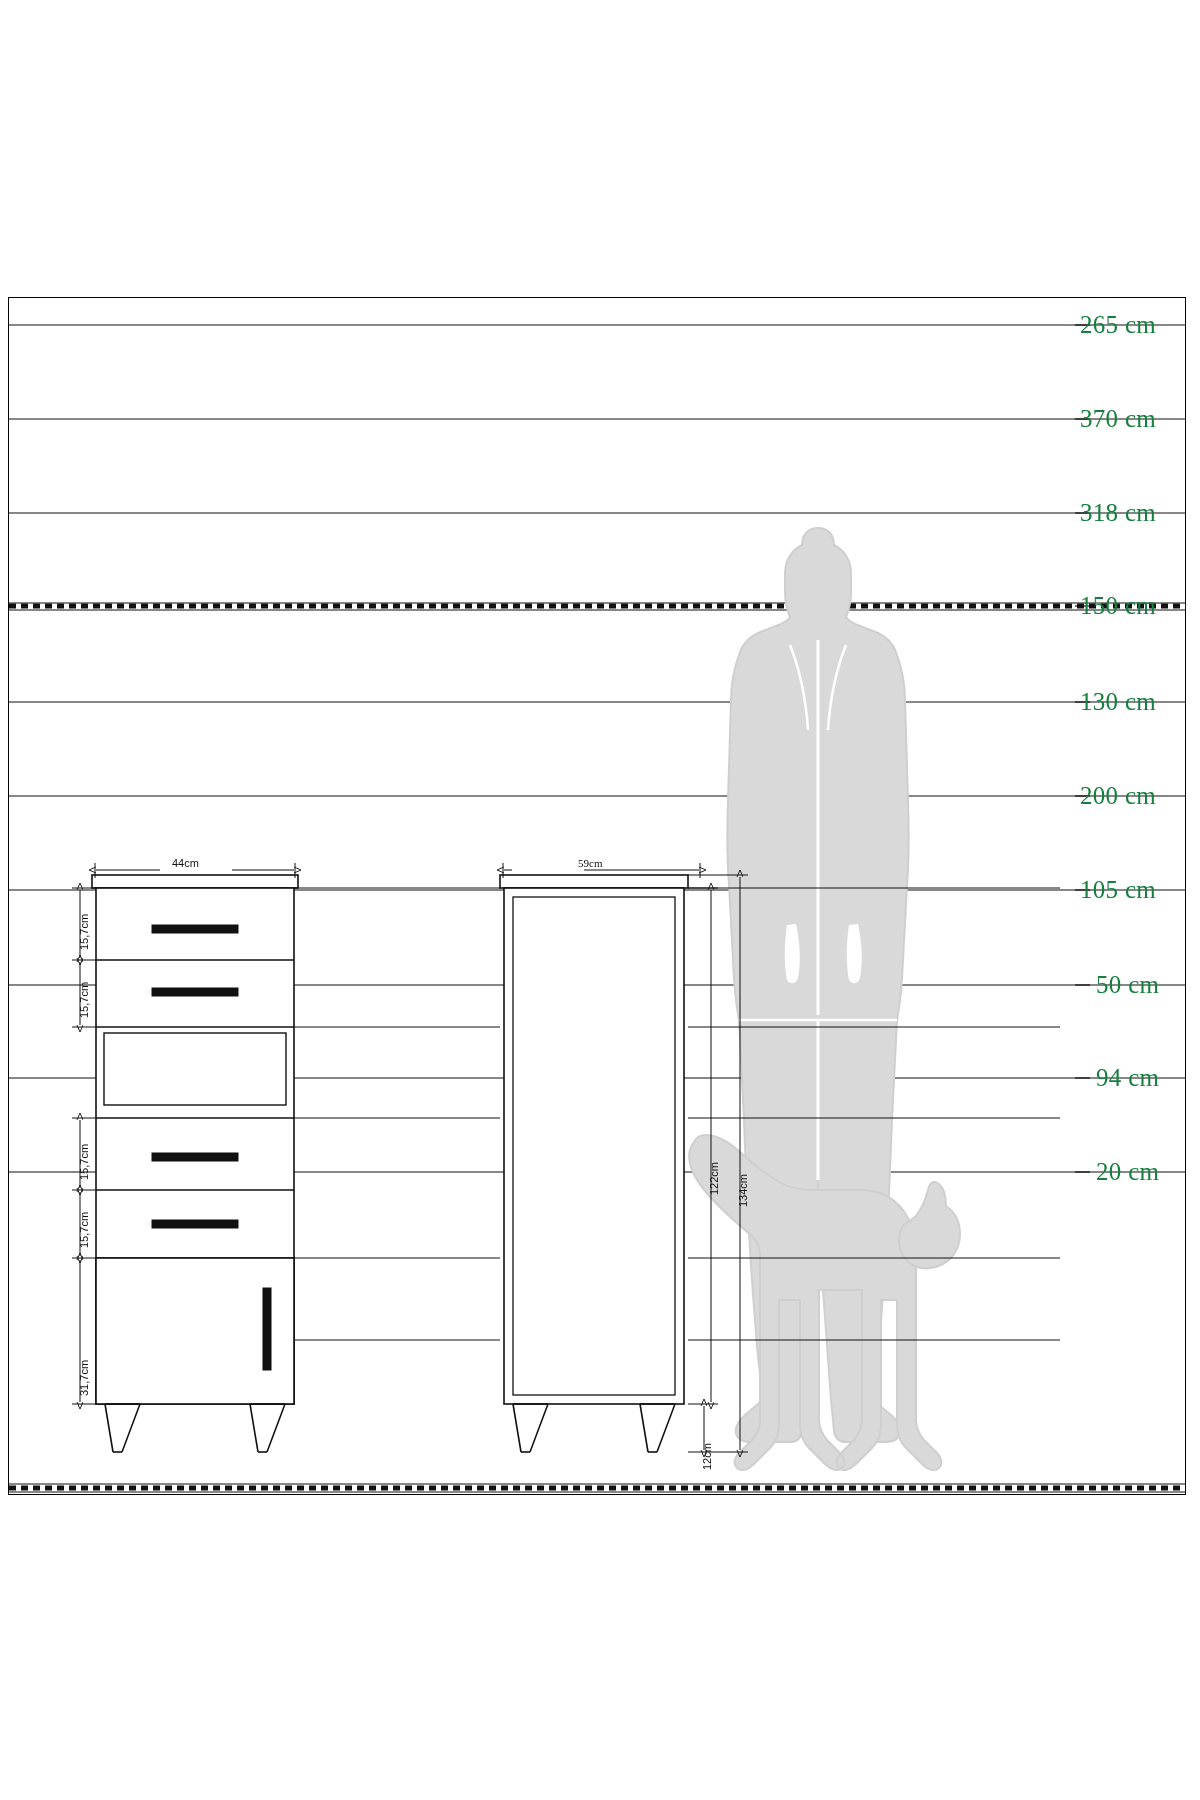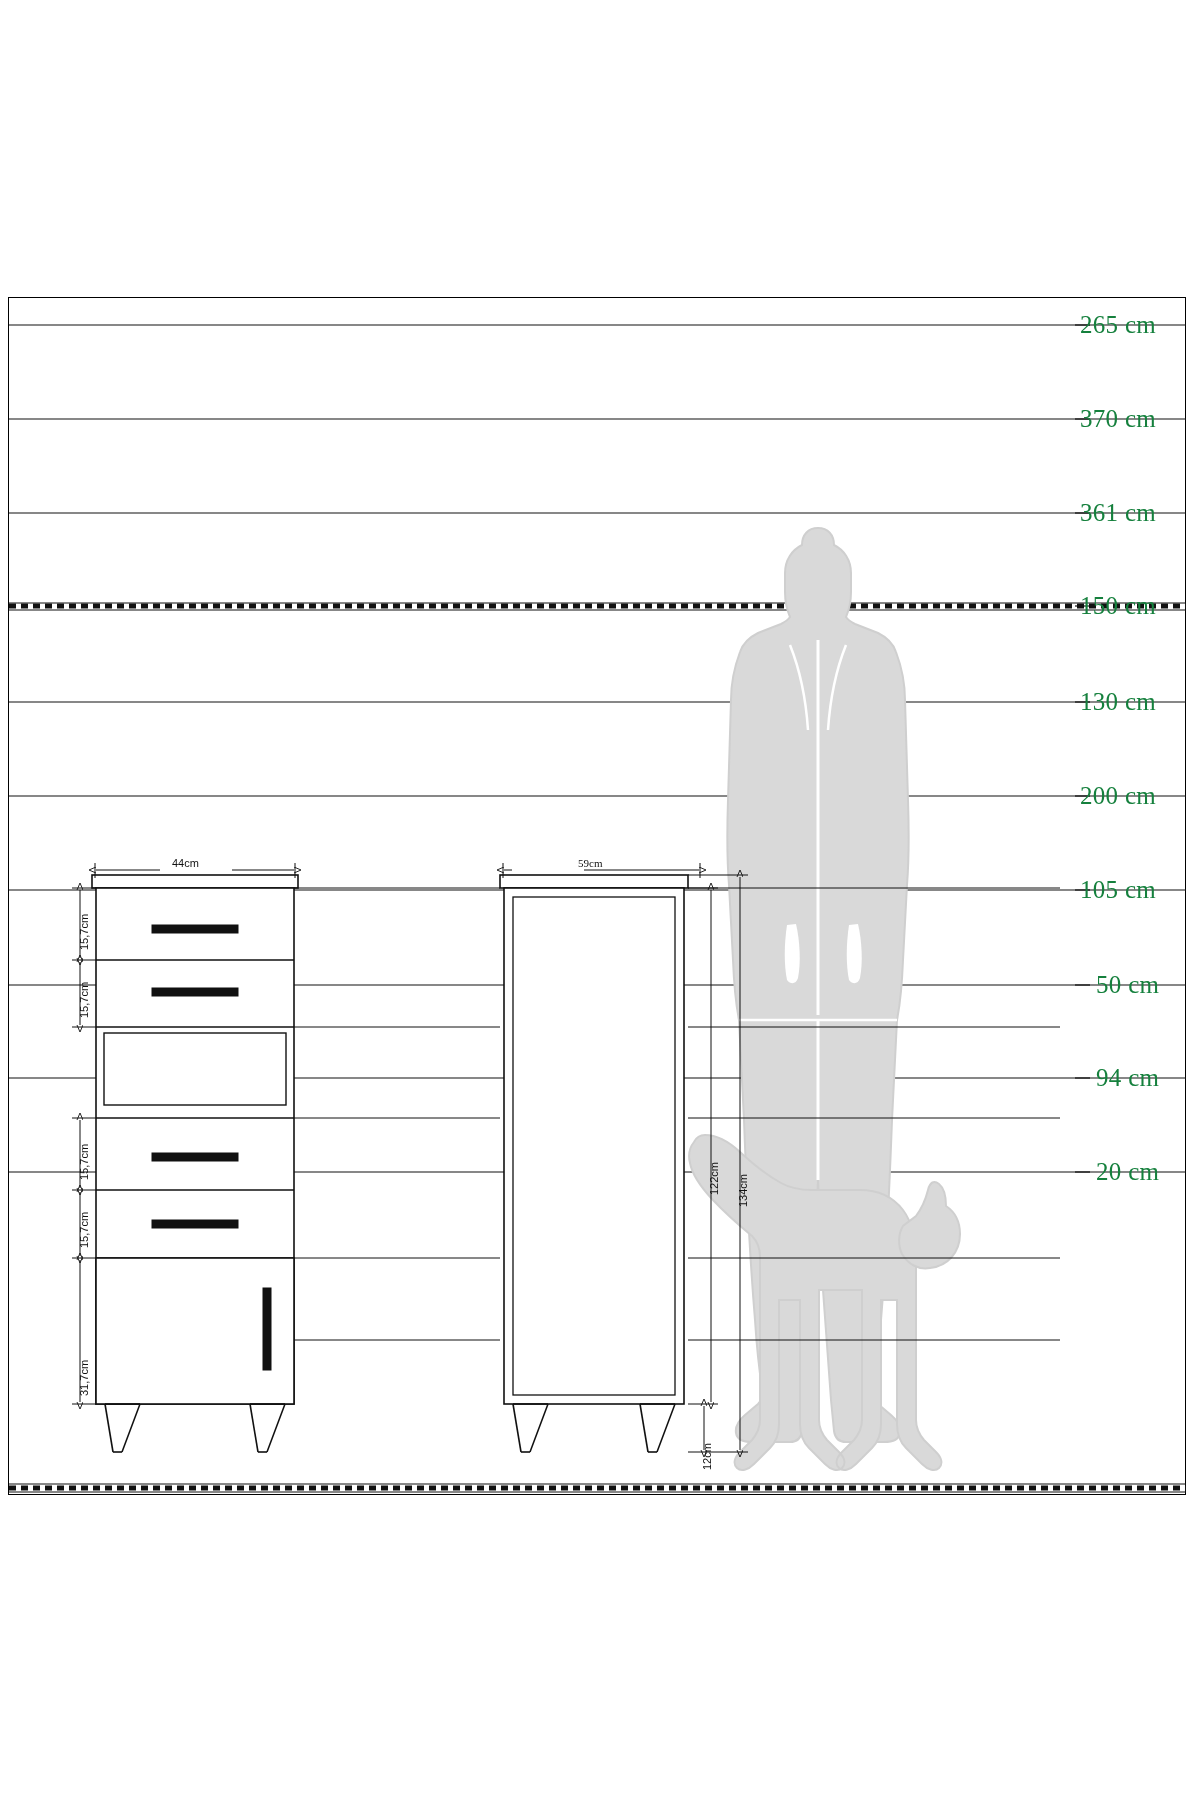--- a/index.html
+++ b/index.html
@@ -331,21 +331,21 @@
       <line x1="688" y1="1452" x2="748" y2="1452"></line>
       <line x1="688" y1="875" x2="748" y2="875"></line>
       <line x1="711" y1="890" x2="711" y2="1402" marker-start="url(#arrL)" marker-end="url(#arrR)"></line>
       <line x1="740" y1="877" x2="740" y2="1450" marker-start="url(#arrL)" marker-end="url(#arrR)"></line>
       <line x1="704" y1="1406" x2="704" y2="1450" marker-start="url(#arrL)" marker-end="url(#arrR)"></line>
     </g>
   </svg>
 
   <div class="scale-label" style="left:1080px; top:311px;">265 cm</div>
   <div class="scale-label" style="left:1080px; top:405px;">370 cm</div>
-  <div class="scale-label" style="left:1080px; top:499px;">361 cm</div>
+  <div class="scale-label" style="left:1080px; top:499px;">318 cm</div>
   <div class="scale-label" style="left:1080px; top:592px;">150 cm</div>
   <div class="scale-label" style="left:1080px; top:688px;">130 cm</div>
   <div class="scale-label" style="left:1080px; top:782px;">200 cm</div>
   <div class="scale-label" style="left:1080px; top:876px;">105 cm</div>
   <div class="scale-label" style="left:1096px; top:971px;">50 cm</div>
   <div class="scale-label" style="left:1096px; top:1064px;">94 cm</div>
   <div class="scale-label" style="left:1096px; top:1158px;">20 cm</div>
 
   <div class="dim-label" style="left:172px; top:857px;">44cm</div>
   <div class="dim-label" style="left:578px; top:857px;font-family:Liberation Serif, serif;">59cm</div>

